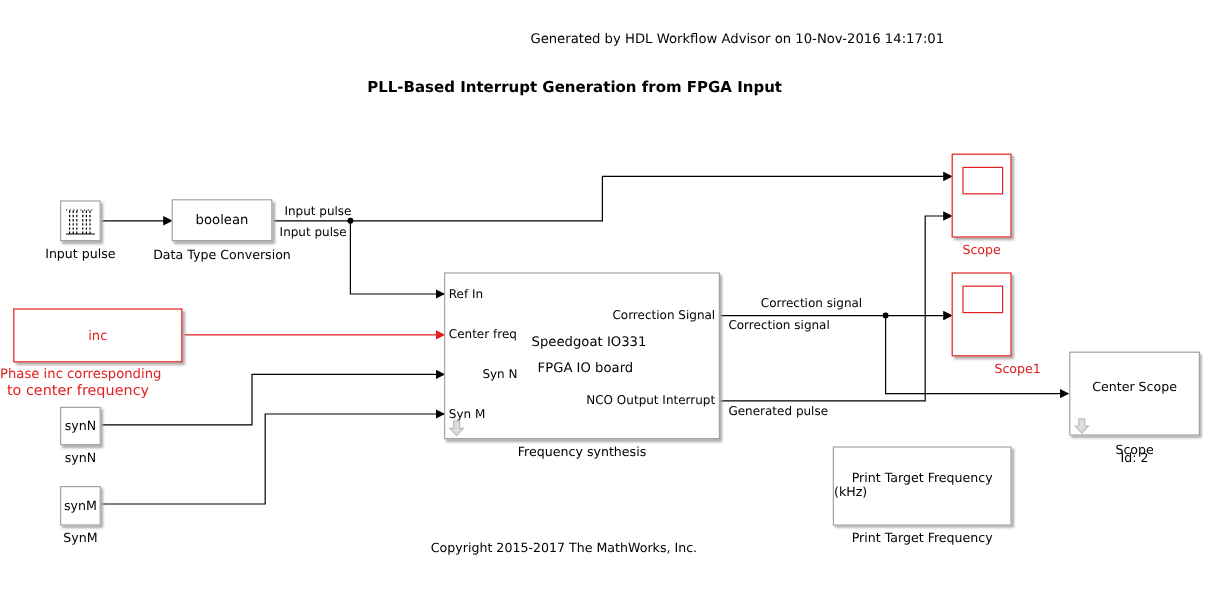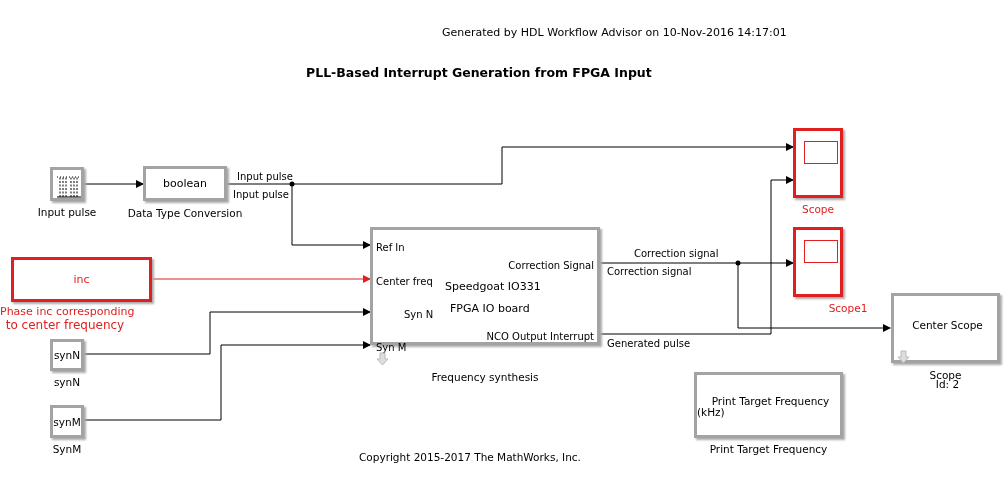--- a/index.html
+++ b/index.html
@@ -2,21 +2,21 @@
 <html><head>
 <meta charset="utf-8">
 <style>
   html, body { margin:0; padding:0; background:#ffffff; }
   body { width:1006px; height:497px; position:relative; overflow:hidden;
          font-family:"DejaVu Sans", sans-serif; color:#000; }
   .abs { position:absolute; }
   .txt { font-size:10px; white-space:nowrap; }
   .hdr { font-size:11px; }
   .title { font-size:12.5px; font-weight:bold; }
-  .blk { position:absolute; background:#fff; border:3px solid #a3a3a3;
+  .blk { position:absolute; background:#fff; border:1px solid #a3a3a3;
          box-shadow:2px 2px 2px #aaa; box-sizing:border-box; }
   .red { border-color:#e02020 !important; }
   .redtxt { color:#e02020; }
   .center { display:flex; align-items:center; justify-content:center; text-align:center; }
   svg { position:absolute; left:0; top:0; }
   .caption { position:absolute; font-size:10.5px; text-align:center; white-space:nowrap; }
 </style>
 </head>
 <body>
 
@@ -67,21 +67,21 @@
 <div class="blk red center redtxt" style="left:11px; top:257px; width:141px; height:45px; font-size:11px;">inc</div>
 <div class="caption redtxt" style="left:0px; top:305px; width:130px; font-size:11px;">Phase inc corresponding</div>
 <div class="caption redtxt" style="left:0px; top:318px; width:130px; font-size:12px;">to center frequency</div>
 
 <div class="blk center" style="left:50px; top:339px; width:34px; height:32px; font-size:10.5px;">synN</div>
 <div class="caption" style="left:40px; top:376px; width:54px;">synN</div>
 
 <div class="blk center" style="left:50px; top:405px; width:34px; height:33px; font-size:10.5px;">synM</div>
 <div class="caption" style="left:40px; top:443px; width:54px;">SynM</div>
 
-<div class="blk" style="left:370px; top:227px; width:230px; height:118px;">
+<div class="blk" style="left:370px; top:227px; width:230px; height:139px;">
   <div class="abs txt" style="left:3px; top:12px;">Ref In</div>
   <div class="abs txt" style="left:3px; top:46px;">Center freq</div>
   <div class="abs txt" style="left:3px; top:79px;margin-left:28px;">Syn N</div>
   <div class="abs txt" style="left:3px; top:112px;">Syn M</div>
   <div class="abs txt" style="right:3px; top:30px;">Correction Signal</div>
   <div class="abs txt" style="right:3px; top:101px;">NCO Output Interrupt</div>
   <div class="abs" style="left:72px; top:50px; font-size:11px;">Speedgoat IO331</div>
   <div class="abs" style="left:77px; top:72px; font-size:11px;">FPGA IO board</div>
   <svg width="14" height="14" style="left:3px; top:122px;">
     <path d="M4,1 H9 V7 H12 L6.5,13 L1,7 H4 Z" fill="#ddd" stroke="#bbb" stroke-width="1"></path>

